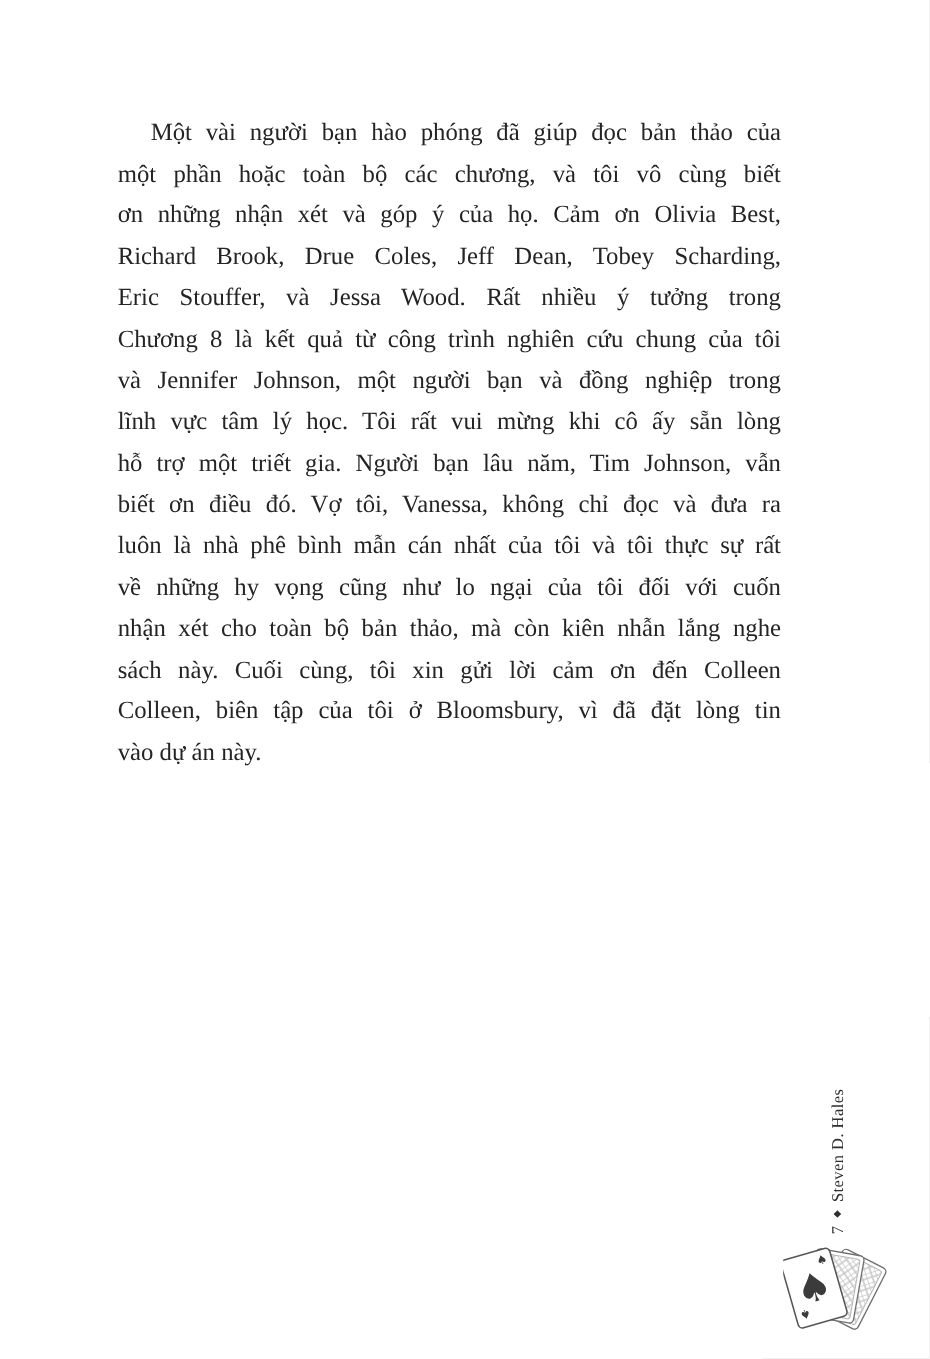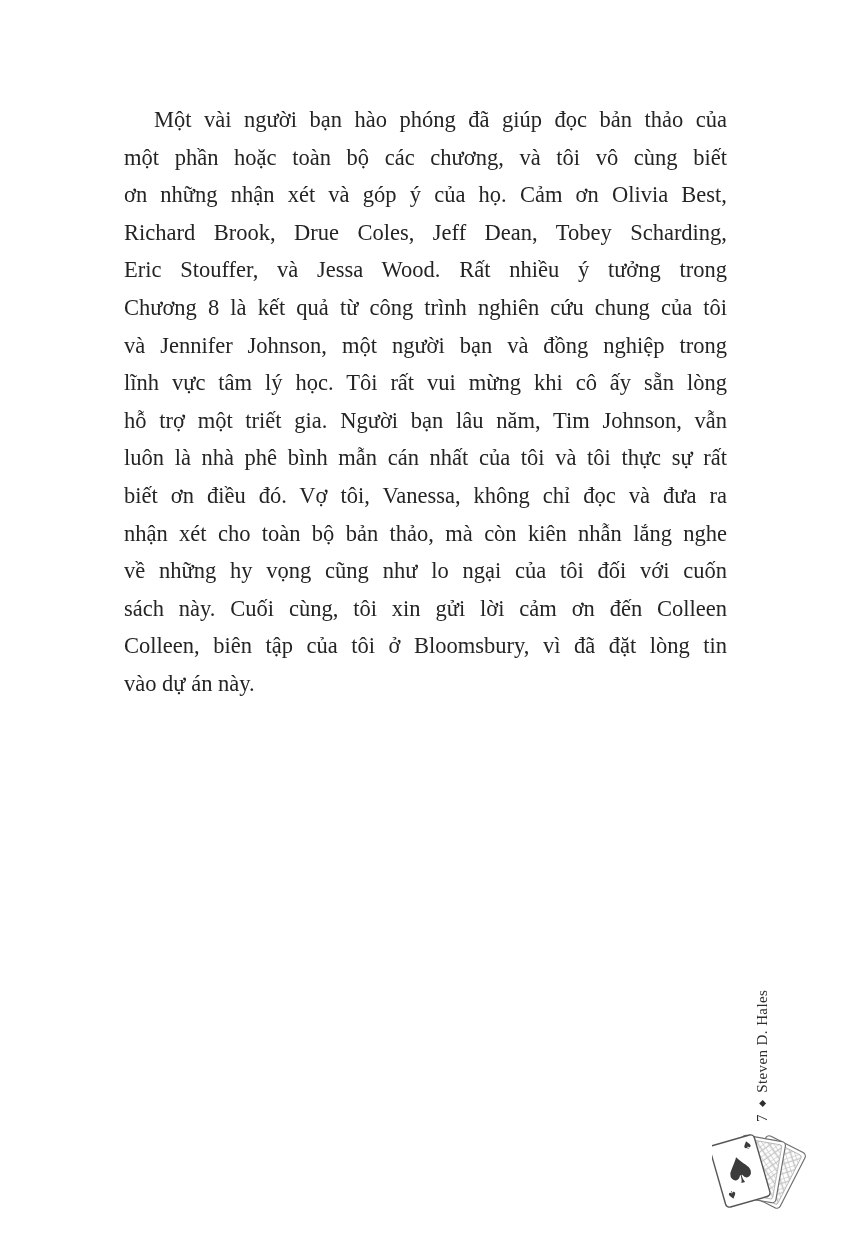--- a/index.html
+++ b/index.html
@@ -8,21 +8,21 @@
     width: 845px;
     height: 1235px;
     background: #ffffff;
     font-family: "Liberation Serif", serif;
     color: #242424;
     overflow: hidden;
     margin: 0 auto;
   }
   .body-text {
     position: absolute;
-    left: 124px;
+    left: 107px;
     top: 101px;
     width: 603px;
     font-size: 22.5px;
     line-height: 37.6px;
   }
   .line {
     text-align: justify;
     text-align-last: justify;
   }
   .line.first { text-indent: 30px; }
@@ -60,24 +60,24 @@
   <div class="body-text">
     <div class="line first">Một vài người bạn hào phóng đã giúp đọc bản thảo của</div>
     <div class="line">một phần hoặc toàn bộ các chương, và tôi vô cùng biết</div>
     <div class="line">ơn những nhận xét và góp ý của họ. Cảm ơn Olivia Best,</div>
     <div class="line">Richard Brook, Drue Coles, Jeff Dean, Tobey Scharding,</div>
     <div class="line">Eric Stouffer, và Jessa Wood. Rất nhiều ý tưởng trong</div>
     <div class="line">Chương 8 là kết quả từ công trình nghiên cứu chung của tôi</div>
     <div class="line">và Jennifer Johnson, một người bạn và đồng nghiệp trong</div>
     <div class="line">lĩnh vực tâm lý học. Tôi rất vui mừng khi cô ấy sẵn lòng</div>
     <div class="line">hỗ trợ một triết gia. Người bạn lâu năm, Tim Johnson, vẫn</div>
+    <div class="line">biết ơn điều đó. Vợ tôi, Vanessa, không chỉ đọc và đưa ra</div>
     <div class="line">luôn là nhà phê bình mẫn cán nhất của tôi và tôi thực sự rất</div>
-    <div class="line">biết ơn điều đó. Vợ tôi, Vanessa, không chỉ đọc và đưa ra</div>
+    <div class="line">về những hy vọng cũng như lo ngại của tôi đối với cuốn</div>
     <div class="line">nhận xét cho toàn bộ bản thảo, mà còn kiên nhẫn lắng nghe</div>
-    <div class="line">về những hy vọng cũng như lo ngại của tôi đối với cuốn</div>
     <div class="line">sách này. Cuối cùng, tôi xin gửi lời cảm ơn đến Colleen</div>
     <div class="line">Colleen, biên tập của tôi ở Bloomsbury, vì đã đặt lòng tin</div>
     <div class="line last">vào dự án này.</div>
   </div>
 
   <div class="vertical-label">
     <span>7</span><span class="sep">◆</span><span>Steven D. Hales</span>
   </div>
 
   <svg class="cards" viewBox="0 0 95 92">

